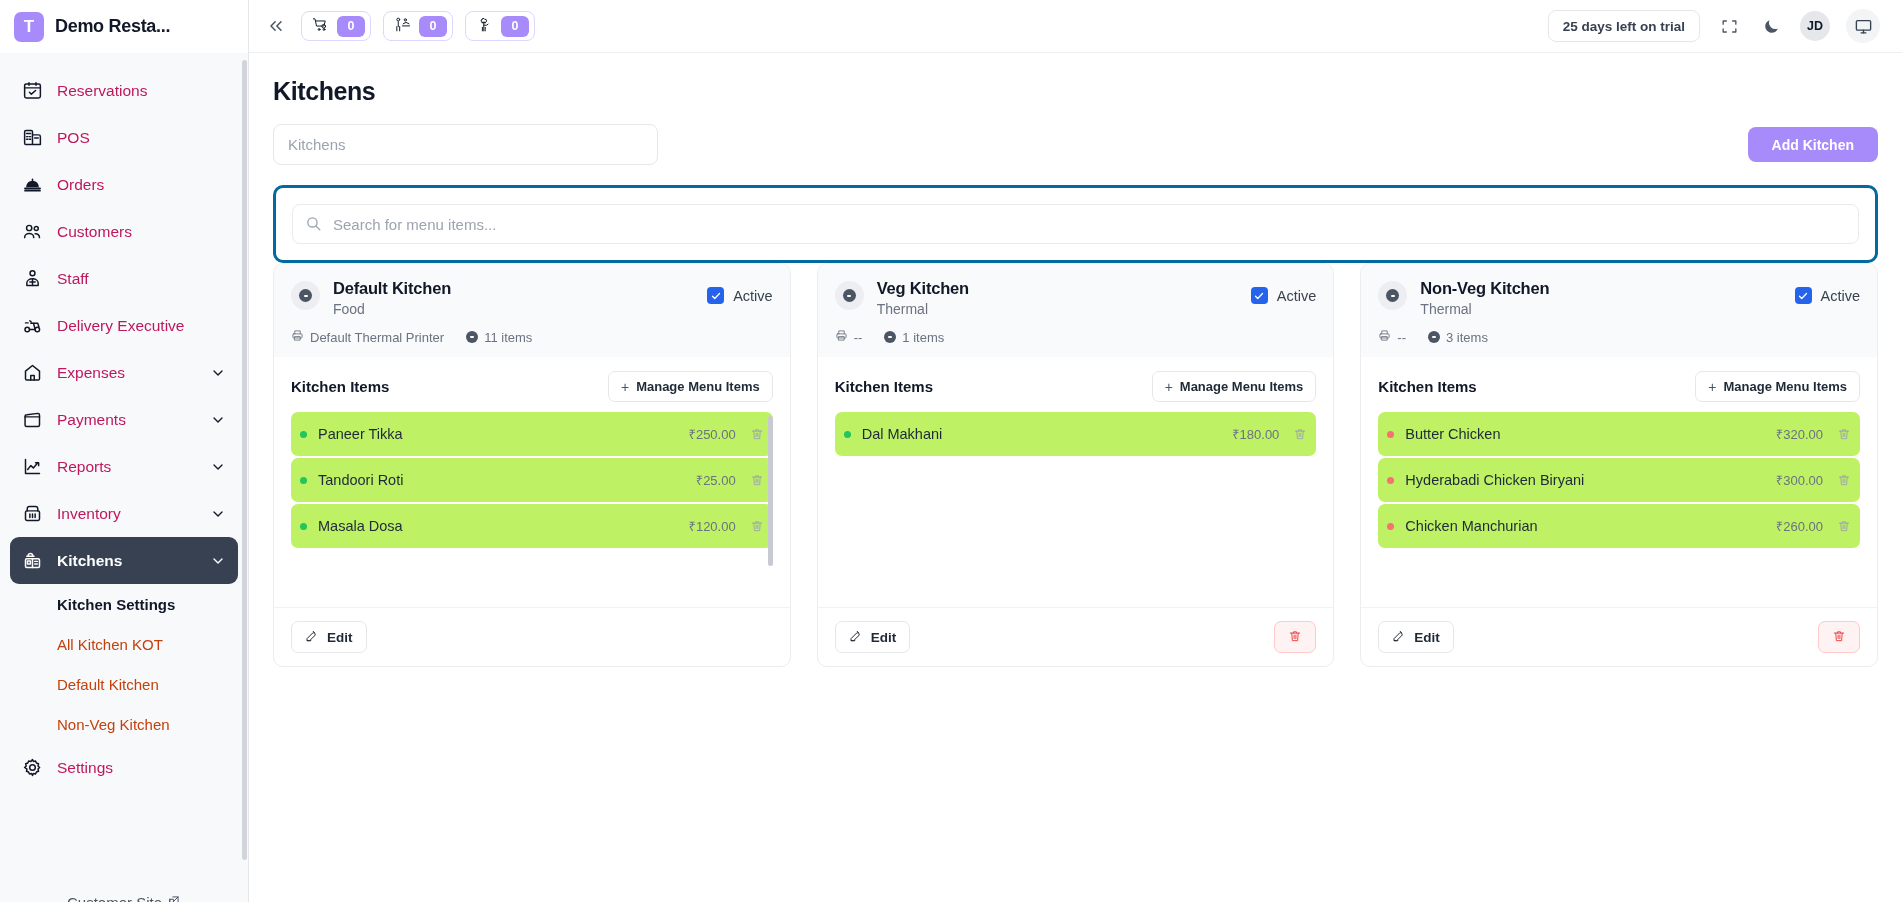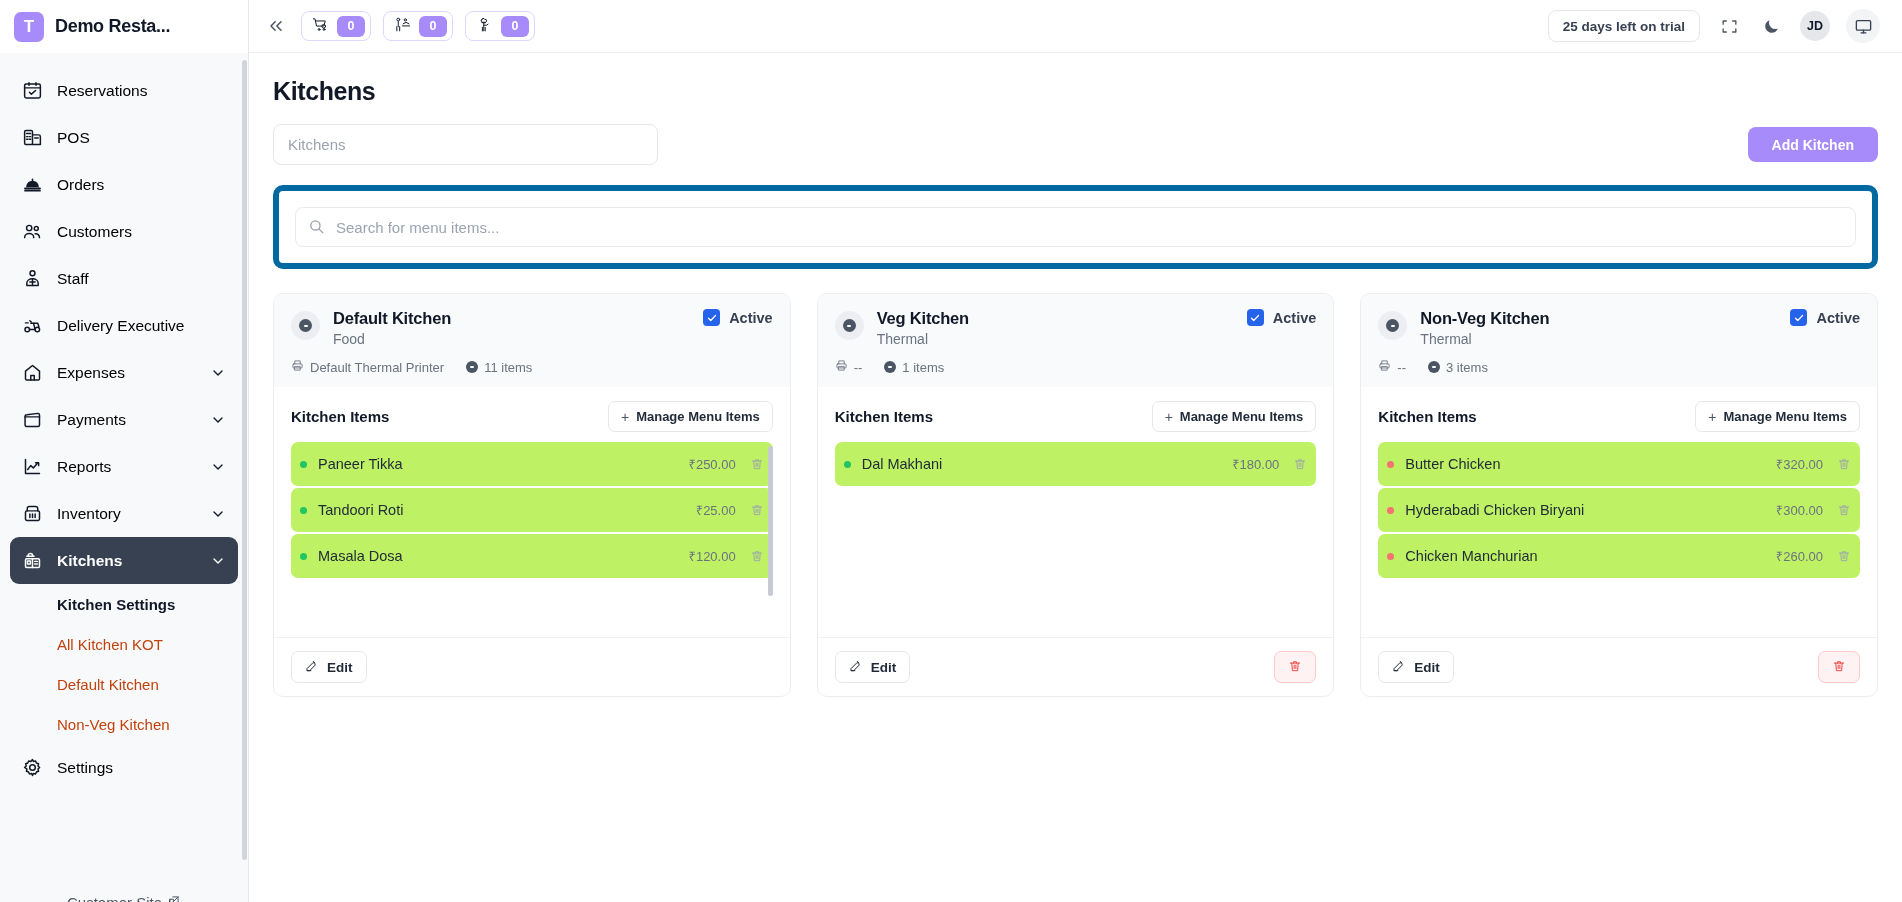--- a/index.html
+++ b/index.html
@@ -32,21 +32,21 @@
     background: #a78bfa; color: #fff;
     display: flex; align-items: center; justify-content: center;
     font-size: 17px; font-weight: 700;
   }
   .brand-name { font-size: 18px; font-weight: 700; color: #111827; letter-spacing: -.3px; }
 
   .nav { padding: 14px 10px 0 10px; flex: 1; overflow: hidden; }
   .nav-item {
     display: flex; align-items: center; gap: 14px;
     height: 47px; padding: 0 12px; border-radius: 9px;
-    color: #000000; font-size: 15.5px; cursor: pointer;
+    color: #be185d; font-size: 15.5px; cursor: pointer;
     position: relative;
   }
   .nav-item .ico { width: 21px; height: 21px; flex: 0 0 21px; display:flex; align-items:center; justify-content:center; }
   .nav-item .ico svg { width: 21px; height: 21px; stroke: #111827; fill: none; stroke-width: 1.7; stroke-linecap: round; stroke-linejoin: round; }
   .nav-item .label { flex: 1; }
   .nav-item .chev { width: 16px; height: 16px; }
   .nav-item .chev svg { width: 16px; height: 16px; stroke:#111827; fill:none; stroke-width:2; stroke-linecap:round; stroke-linejoin:round;}
   .nav-item.active {
     background: #374151; color: #ffffff; font-weight: 700;
   }
@@ -123,22 +123,22 @@
     font-family: "Liberation Sans", sans-serif; background:#fff;
   }
   .kitchens-input::placeholder { color: #9ca3af; }
   .add-kitchen-btn {
     margin-left: auto; height: 35px; padding: 0 24px; border-radius: 8px;
     background: #a78bfa; color: #ffffff; border: none; cursor: pointer;
     font-size: 14px; font-weight: 700; font-family: "Liberation Sans", sans-serif;
   }
 
   .search-card {
-    border: 6px solid #0369a1; border-radius: 10px; padding: 16px;
-    margin-bottom: 24px; background: #fff;
+    border: 3px solid #0369a1; border-radius: 10px; padding: 16px;
+    background: #fff;
   }
   .search-wrap { position: relative; height: 40px; }
   .search-wrap svg {
     position: absolute; left: 13px; top: 11px; width: 17px; height: 17px;
     stroke: #9ca3af; fill: none; stroke-width: 1.9; stroke-linecap: round; stroke-linejoin: round;
   }
   .search-input {
     width: 100%; height: 40px; border: 1px solid #e9eaee; border-radius: 8px;
     padding: 0 14px 0 40px; font-size: 15px; outline: none; color: #111827;
     font-family: "Liberation Sans", sans-serif; background: #fff;
@@ -160,21 +160,21 @@
     margin-top: 2px;
   }
   .k-avatar .inner {
     width: 13px; height: 13px; border-radius: 50%; background: #4b5563;
     display:flex; align-items:center; justify-content:center;
   }
   .k-avatar .inner::after { content:''; width:4px; height:2px; background:#fff; border-radius:1px; }
   .k-names { flex: 1; min-width: 0; }
   .k-title { font-size: 16.5px; font-weight: 700; color: #111827; letter-spacing: -.2px; }
   .k-sub { font-size: 14px; color: #6b7280; margin-top: 3px; }
-  .k-active { display: flex; align-items: center; gap: 9px; margin-top: 0; font-weight: bold; }
+  .k-active { display: flex; align-items: center; gap: 9px; margin-top: 8px; }
   .cbox {
     width: 17px; height: 17px; border-radius: 4px; background: #2563eb;
     display: flex; align-items: center; justify-content: center; cursor: pointer;
   }
   .cbox svg { width: 12px; height: 12px; stroke: #fff; fill: none; stroke-width: 2.6; stroke-linecap: round; stroke-linejoin: round; }
   .k-active-label { font-size: 14.5px; color: #374151; }
 
   .k-meta { display: flex; align-items: center; gap: 22px; margin-top: 12px; }
   .k-meta-item { display: flex; align-items: center; gap: 6px; font-size: 13px; color: #6b7280; }
   .k-meta-item svg { width: 13px; height: 13px; stroke: #6b7280; fill: none; stroke-width: 1.6; stroke-linecap: round; stroke-linejoin: round; }

